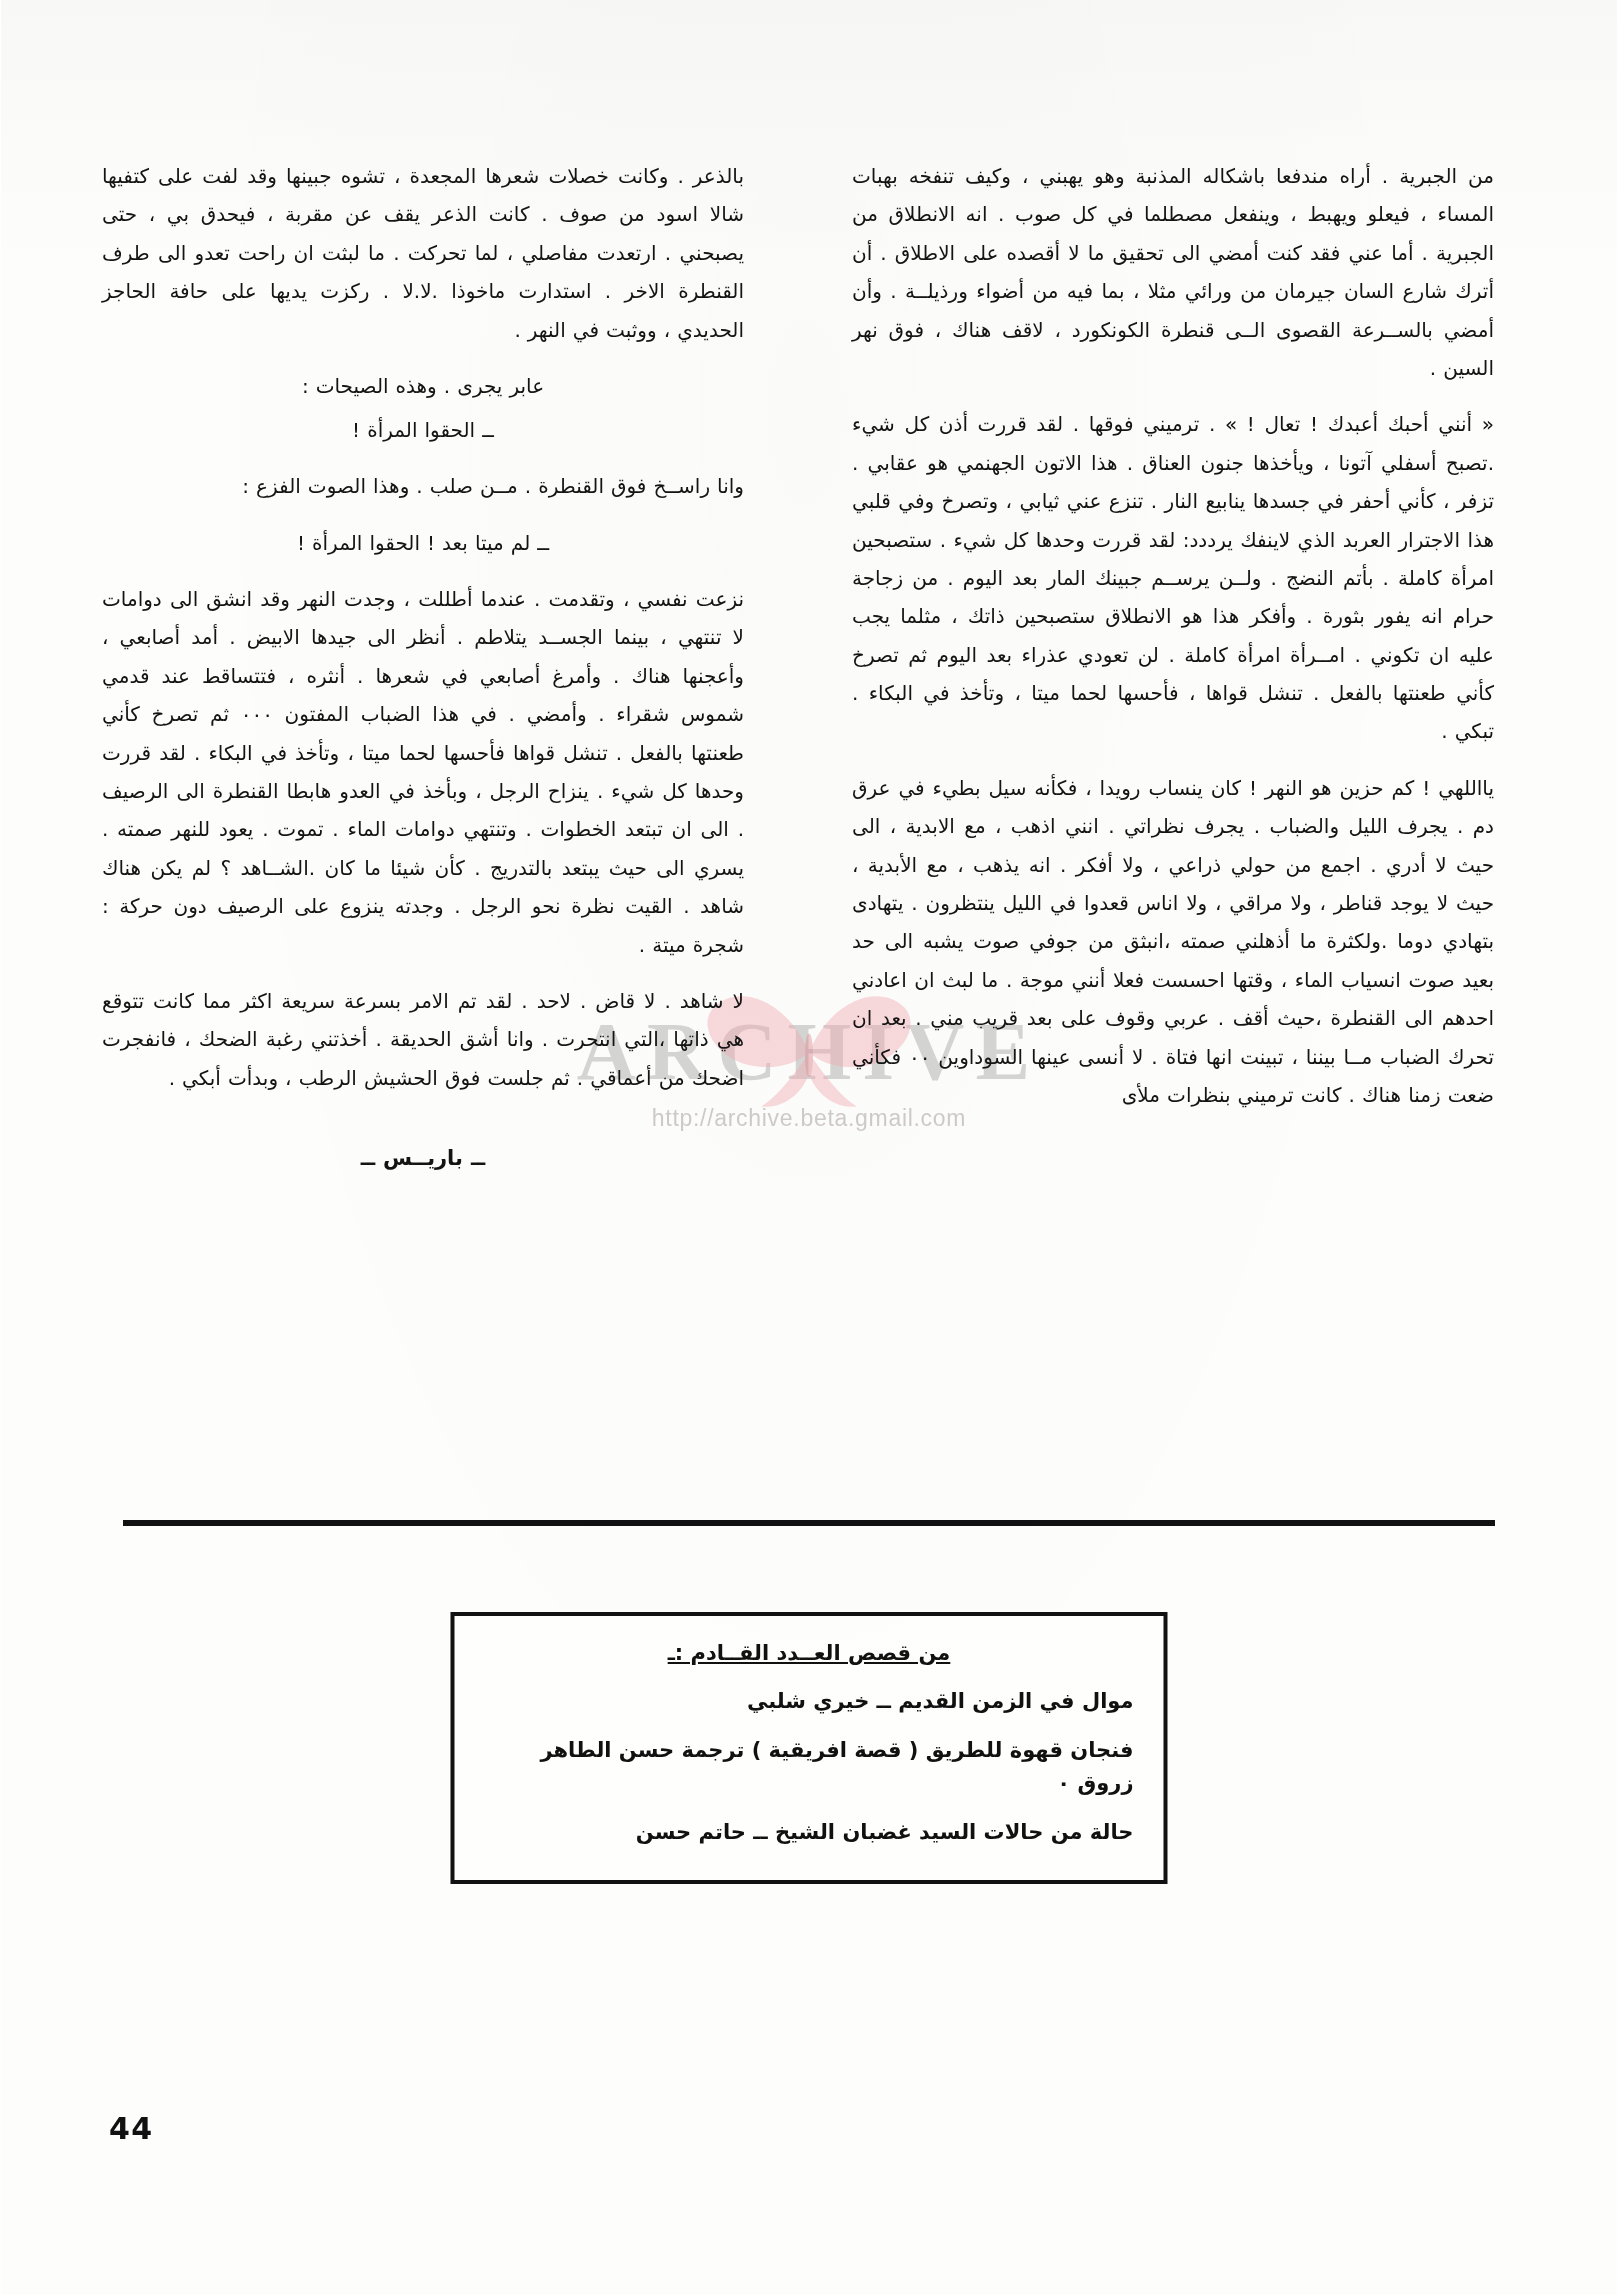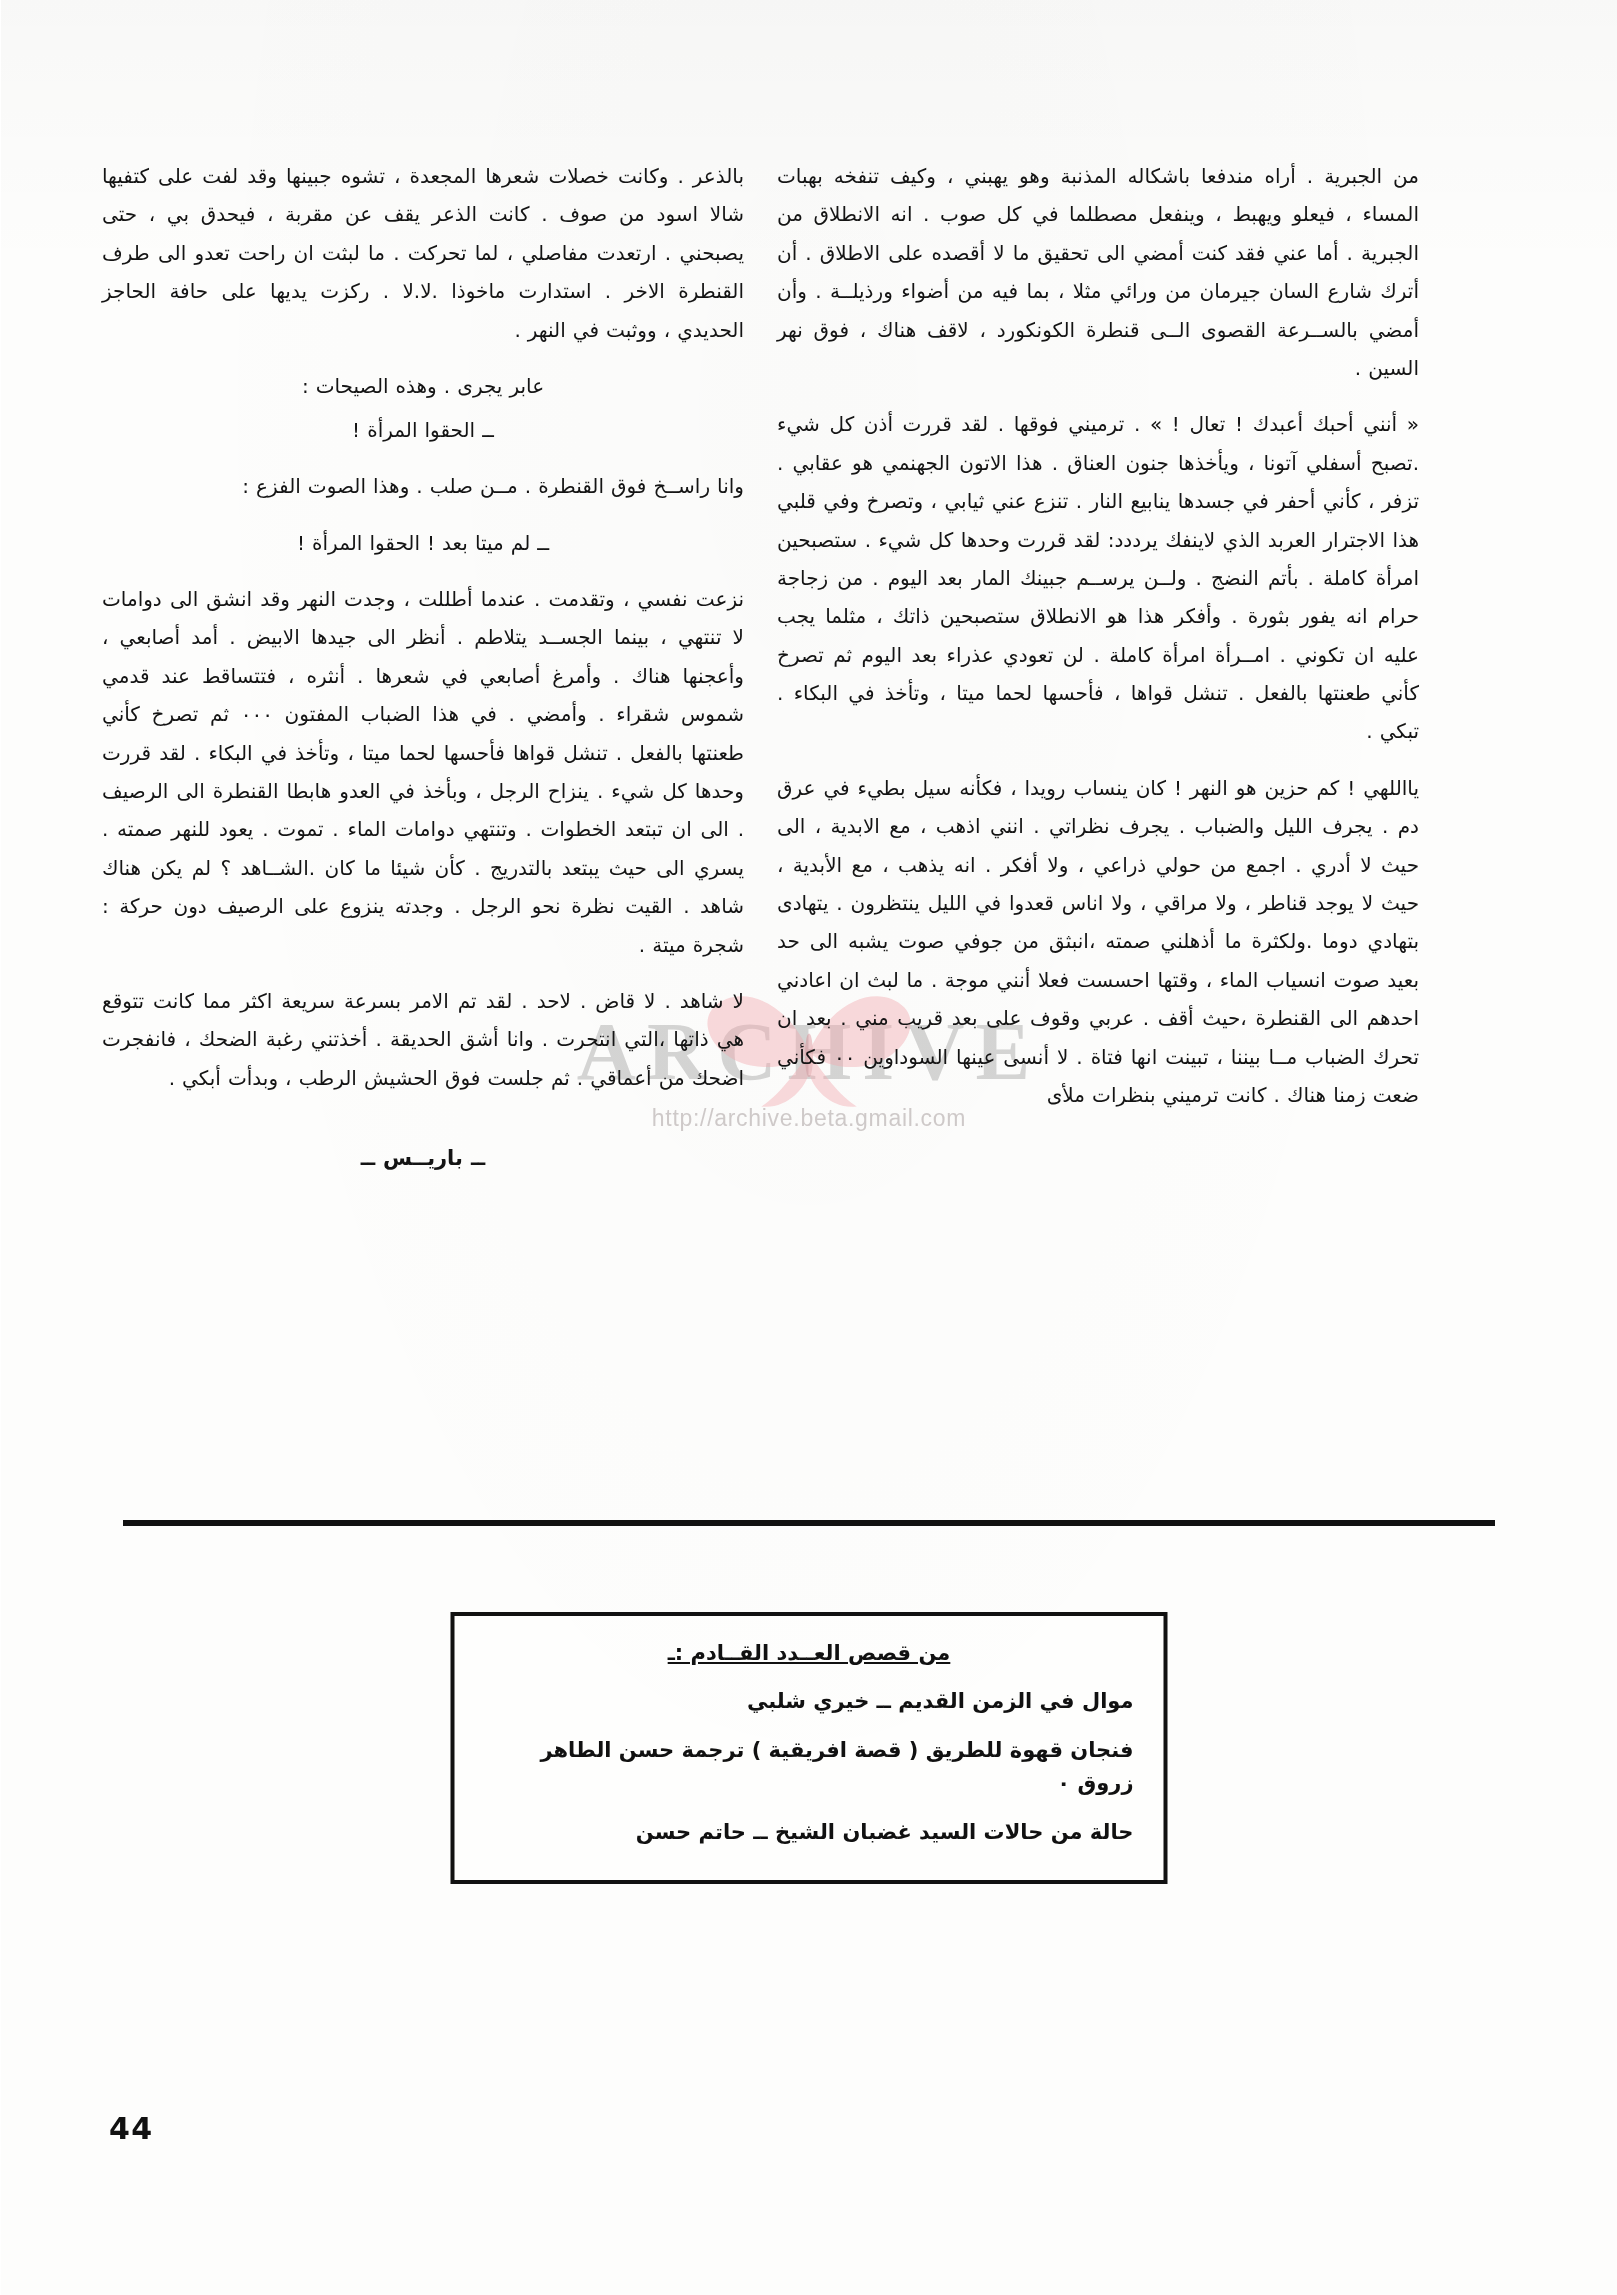--- a/index.html
+++ b/index.html
@@ -72,21 +72,21 @@
 
   
   .columns {
     position: absolute;
     top: 157px;
     left: 102px;
     right: 102px;
     height: 1312px;
     display: flex;
     flex-direction: row-reverse;
-    gap: 33px;
+    gap: 108px;
     z-index: 4;
   }
   .col {
     width: 642px;
     flex: 0 0 642px;
   }
   .col p {
     margin: 0 0 18px 0;
     font-family: "DejaVu Sans", sans-serif;
     font-size: 20px;

